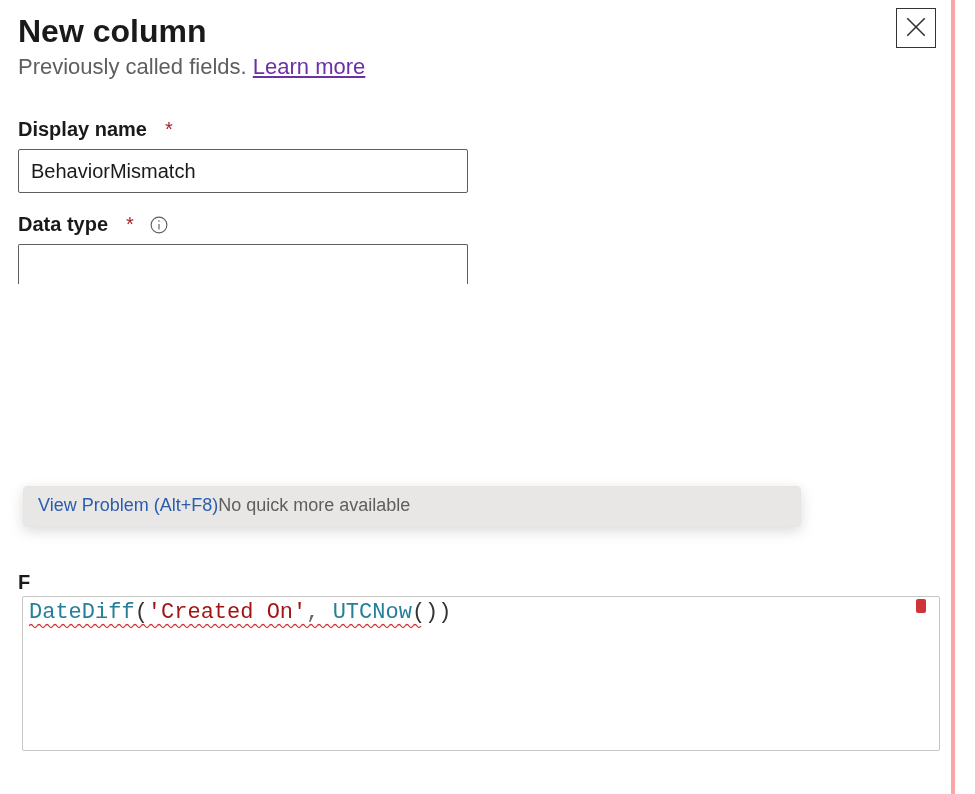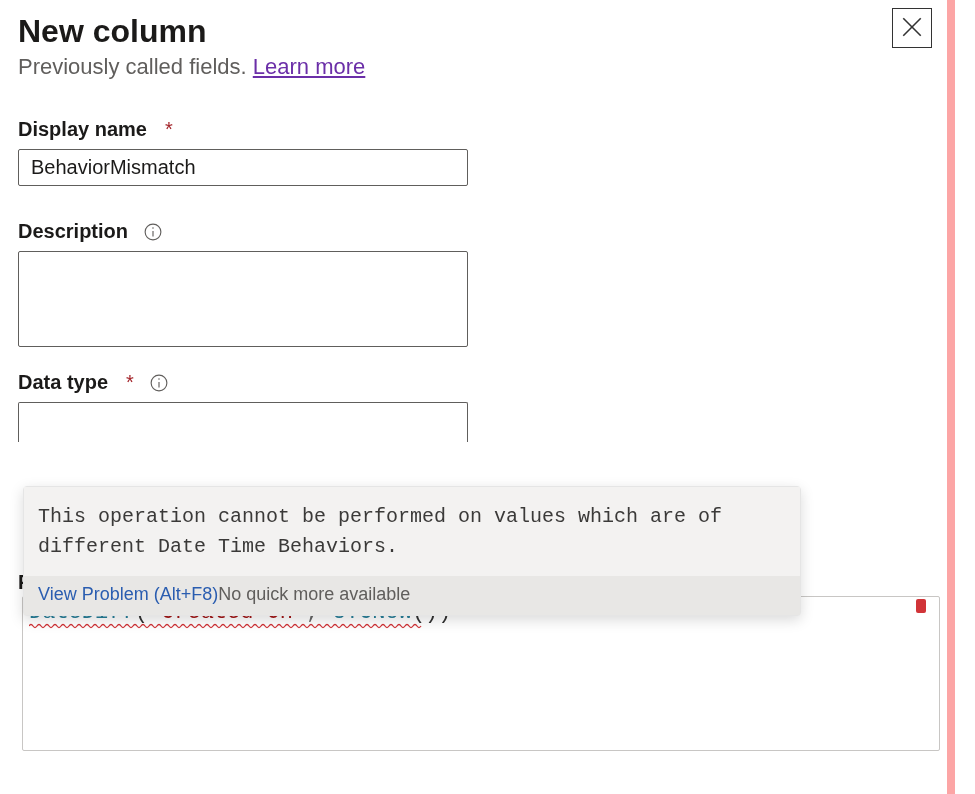--- a/index.html
+++ b/index.html
@@ -12,21 +12,21 @@
     background: #fff;
     box-sizing: border-box;
   }
   *, *::before, *::after { box-sizing: inherit; }
 
   .panel {
     position: relative;
     width: 955px;
     height: 794px;
     padding: 13px 18px 0 18px;
-    border-right: 8px solid #fca5a5;
+    border-right: 4px solid #fca5a5;
   }
 
   .close-btn {
     position: absolute;
     right: 15px;
     top: 8px;
     width: 40px;
     height: 40px;
     border: 1px solid #333;
     background: #fff;
@@ -71,21 +71,21 @@
     width: 18px; height: 18px;
     display: inline-flex;
     align-items: center;
     justify-content: center;
   }
   .info-icon svg { width: 18px; height: 18px; }
 
   .text-input {
     margin-top: 8px;
     width: 450px;
-    height: 37px;
+    height: 44px;
     border: 1px solid #605e5c;
     border-radius: 2px;
     padding: 0 12px;
     font-size: 20px;
     font-family: inherit;
     color: #1b1a19;
     background: #fff;
   }
   .textarea {
     margin-top: 8px;
@@ -214,53 +214,39 @@
   </p>
 
   <div class="field">
     <div class="label">
       <span>Display name</span>
       <span class="req">*</span>
     </div>
     <input class="text-input" type="text" value="BehaviorMismatch" style="">
   </div>
 
-  <div class="field2">
-    <div class="label">
-      <span>Description</span>
-      <span class="info-icon">
-        <svg viewBox="0 0 16 16" fill="none" stroke="#605e5c" stroke-width="1">
-          <circle cx="8" cy="8" r="7"></circle>
-          <circle cx="8" cy="4.5" r="0.7" fill="#605e5c" stroke="none"></circle>
-          <line x1="8" y1="7" x2="8" y2="12"></line>
-        </svg>
-      </span>
-    </div>
-    <textarea class="textarea" style=""></textarea>
-  </div>
 
   <div class="field3">
     <div class="label">
       <span>Data type</span>
       <span class="req">*</span>
       <span class="info-icon">
         <svg viewBox="0 0 16 16" fill="none" stroke="#605e5c" stroke-width="1">
           <circle cx="8" cy="8" r="7"></circle>
           <circle cx="8" cy="4.5" r="0.7" fill="#605e5c" stroke="none"></circle>
           <line x1="8" y1="7" x2="8" y2="12"></line>
         </svg>
       </span>
     </div>
     <div class="select-shell"></div>
   </div>
 
   <div class="peek">F</div>
 
   <div class="error-tooltip">
-    <div class="error-msg">This operation cannot be performed on values which are of different Date Time Behaviors.</div>
     <div class="error-footer">
       <span class="view-problem">View Problem (Alt+F8)</span>
       <span class="nofix">No quick more available</span>
     </div>
   </div>
 
   <div class="editor">
     <div class="code-line"><span class="tok-fn">DateDiff</span><span class="tok-par">(</span><span class="tok-str">'Created On'</span><span class="tok-op">, </span><span class="tok-fn2">UTCNow</span><span class="tok-par">(</span><span class="tok-par">)</span><span class="tok-par">)</span>
       <svg class="squiggle" width="395" height="6">
         <path d="M0 3 Q 2 0 4 3 T 8 3 T 12 3 T 16 3 T 20 3 T 24 3 T 28 3 T 32 3 T 36 3 T 40 3 T 44 3 T 48 3 T 52 3 T 56 3 T 60 3 T 64 3 T 68 3 T 72 3 T 76 3 T 80 3 T 84 3 T 88 3 T 92 3 T 96 3 T 100 3 T 104 3 T 108 3 T 112 3 T 116 3 T 120 3 T 124 3 T 128 3 T 132 3 T 136 3 T 140 3 T 144 3 T 148 3 T 152 3 T 156 3 T 160 3 T 164 3 T 168 3 T 172 3 T 176 3 T 180 3 T 184 3 T 188 3 T 192 3 T 196 3 T 200 3 T 204 3 T 208 3 T 212 3 T 216 3 T 220 3 T 224 3 T 228 3 T 232 3 T 236 3 T 240 3 T 244 3 T 248 3 T 252 3 T 256 3 T 260 3 T 264 3 T 268 3 T 272 3 T 276 3 T 280 3 T 284 3 T 288 3 T 292 3 T 296 3 T 300 3 T 304 3 T 308 3 T 312 3 T 316 3 T 320 3 T 324 3 T 328 3 T 332 3 T 336 3 T 340 3 T 344 3 T 348 3 T 352 3 T 356 3 T 360 3 T 364 3 T 368 3 T 372 3 T 376 3 T 380 3 T 384 3 T 388 3 T 392 3" stroke="#d13438" stroke-width="1.3" fill="none"></path>

